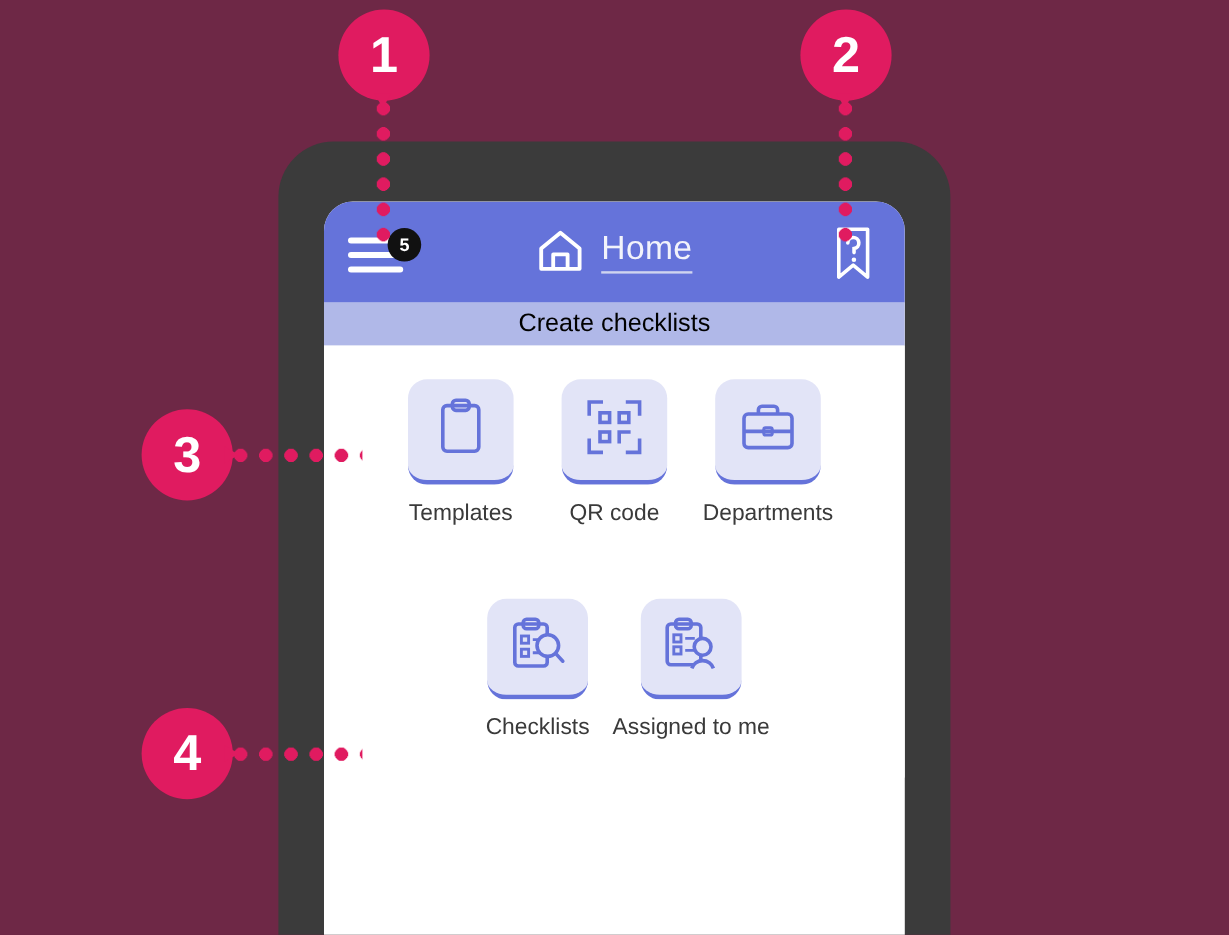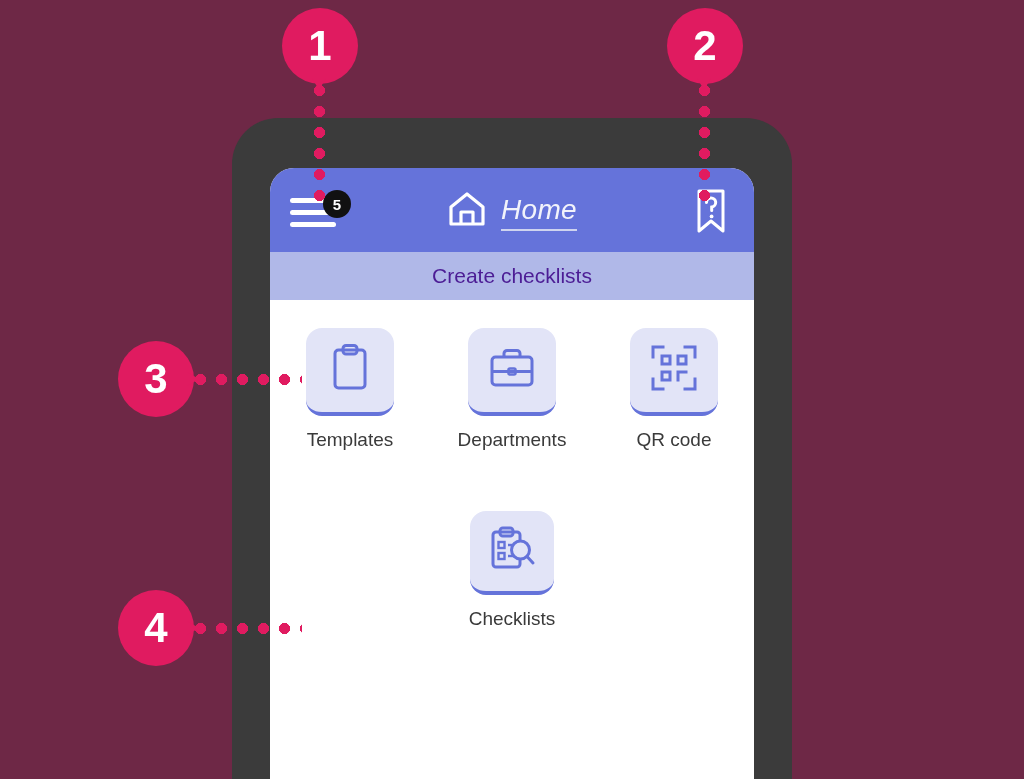--- a/index.html
+++ b/index.html
@@ -46,39 +46,39 @@
   .burger span:nth-child(1){ width:46px; }
   .burger span:nth-child(2){ width:46px; }
   .burger span:nth-child(3){ width:46px; }
   .badge {
     position:absolute; left:33px; top:0px;
     width:28px; height:28px; border-radius:50%;
     background:#111; color:#fff;
     font-size:15px; font-weight:bold;
     display:flex; align-items:center; justify-content:center;
   }
-  .appbar-title { display:flex; align-items:flex-end; gap:14px;font-style:italic; }
+  .appbar-title { display:flex; align-items:center; gap:14px; }
   .home-label {
     color:#f2f3fb; font-size:28px; letter-spacing:.3px;
     border-bottom:2.5px solid #cfd4ef;
     padding-bottom:5px;
     line-height:1;
   }
   .appbar-right { position:absolute; right:26px; top:20px; cursor:pointer; }
 
   
   .section-band {
     background:#b0b8e8;
-    height:48px;
-    display:flex; align-items:center; justify-content:center;
-    color:#4c1d95; font-size:21px;
+    height:36px;
+    display:flex; align-items:center; justify-content:center;
+    color:#000000; font-size:21px;
   }
   .tile-row {
     display:flex; justify-content:center;
-    gap:70px;
+    gap:36px;
     padding:28px 0 30px;
     background:#fff;
   }
   .tile { width:92px; display:flex; flex-direction:column; align-items:center; cursor:pointer; }
   .tile-box {
     width:88px; height:88px;
     background:#e2e4f7;
     border-radius:16px;
     border-bottom:4px solid #6573da;
     display:flex; align-items:center; justify-content:center;
@@ -183,34 +183,20 @@
     <div class="tile">
       <div class="tile-box">
         <span>
           <svg width="48" height="52" viewBox="0 0 48 52">
             <rect x="9" y="8" width="30" height="38" rx="3.5" fill="none" stroke="#6573da" stroke-width="3"></rect>
             <rect x="17" y="3.5" width="14" height="8.5" rx="3" fill="none" stroke="#6573da" stroke-width="3"></rect>
           </svg>
         </span>
       </div>
       <div class="tile-label">Templates</div>
-    </div>
-
-    <div class="tile">
-      <div class="tile-box">
-        <span>
-          <svg width="52" height="48" viewBox="0 0 52 48">
-            <rect x="6" y="13" width="40" height="28" rx="3.5" fill="none" stroke="#6573da" stroke-width="3"></rect>
-            <path d="M18 13 V9.5 a3 3 0 0 1 3-3 h10 a3 3 0 0 1 3 3 V13" fill="none" stroke="#6573da" stroke-width="3"></path>
-            <line x1="6" y1="27.5" x2="46" y2="27.5" stroke="#6573da" stroke-width="3"></line>
-            <rect x="22.5" y="24.5" width="7" height="6" rx="1.5" fill="none" stroke="#6573da" stroke-width="2.6"></rect>
-          </svg>
-        </span>
-      </div>
-      <div class="tile-label">Departments</div>
     </div>
 
     <div class="tile">
       <div class="tile-box">
         <span>
           <svg width="50" height="50" viewBox="0 0 50 50">
             <g fill="none" stroke="#6573da" stroke-width="3" stroke-linecap="square">
               <path d="M4 14 V4 H14"></path>
               <path d="M36 4 H46 V14"></path>
               <path d="M46 36 V46 H36"></path>
@@ -218,20 +204,34 @@
               <rect x="13" y="13" width="8" height="8"></rect>
               <rect x="29" y="13" width="8" height="8"></rect>
               <rect x="13" y="29" width="8" height="8"></rect>
               <path d="M29 37 V29 H37"></path>
             </g>
           </svg>
         </span>
       </div>
       <div class="tile-label">QR code</div>
     </div>
+
+    <div class="tile">
+      <div class="tile-box">
+        <span>
+          <svg width="52" height="48" viewBox="0 0 52 48">
+            <rect x="6" y="13" width="40" height="28" rx="3.5" fill="none" stroke="#6573da" stroke-width="3"></rect>
+            <path d="M18 13 V9.5 a3 3 0 0 1 3-3 h10 a3 3 0 0 1 3 3 V13" fill="none" stroke="#6573da" stroke-width="3"></path>
+            <line x1="6" y1="27.5" x2="46" y2="27.5" stroke="#6573da" stroke-width="3"></line>
+            <rect x="22.5" y="24.5" width="7" height="6" rx="1.5" fill="none" stroke="#6573da" stroke-width="2.6"></rect>
+          </svg>
+        </span>
+      </div>
+      <div class="tile-label">Departments</div>
+    </div>
   </div>
 
 
   <div class="tile-row row2">
 
     <div class="tile">
       <div class="tile-box">
         <span>
           <svg width="52" height="50" viewBox="0 0 52 50">
             <rect x="7" y="8" width="27" height="35" rx="3" fill="none" stroke="#6573da" stroke-width="3"></rect>
@@ -242,20 +242,37 @@
             <line x1="22" y1="32" x2="29" y2="32" stroke="#6573da" stroke-width="2.4"></line>
             <circle cx="34.5" cy="26" r="9" fill="#e2e4f7" stroke="#6573da" stroke-width="3"></circle>
             <line x1="41" y1="32.5" x2="47" y2="39" stroke="#6573da" stroke-width="3" stroke-linecap="round"></line>
           </svg>
         </span>
       </div>
       <div class="tile-label">Checklists</div>
     </div>
 
 
+    <div class="tile">
+      <div class="tile-box">
+        <span>
+          <svg width="52" height="50" viewBox="0 0 52 50">
+            <rect x="6" y="8" width="28" height="34" rx="3" fill="none" stroke="#6573da" stroke-width="3"></rect>
+            <rect x="13" y="4" width="13" height="8" rx="2.8" fill="none" stroke="#6573da" stroke-width="3"></rect>
+            <rect x="11.5" y="17" width="6" height="6" fill="none" stroke="#6573da" stroke-width="2.4"></rect>
+            <rect x="11.5" y="27" width="6" height="6" fill="none" stroke="#6573da" stroke-width="2.4"></rect>
+            <line x1="21" y1="20" x2="29" y2="20" stroke="#6573da" stroke-width="2.4"></line>
+            <line x1="21" y1="30" x2="29" y2="30" stroke="#6573da" stroke-width="2.4"></line>
+            <circle cx="35.5" cy="27" r="7" fill="#e2e4f7" stroke="#6573da" stroke-width="3"></circle>
+            <path d="M26.5 45 a9.5 9.5 0 0 1 18 0" fill="#e2e4f7" stroke="#6573da" stroke-width="3" stroke-linejoin="round"></path>
+          </svg>
+        </span>
+      </div>
+      <div class="tile-label">Assigned to me</div>
+    </div>
   </div>
 
 </div>
 
 <div class="lead-v l1"></div>
 <div class="nub nub1"></div>
 <div class="lead-v l2"></div>
 <div class="nub nub2"></div>
 <div class="lead-h l3"></div>
 <div class="nub nub3"></div>

